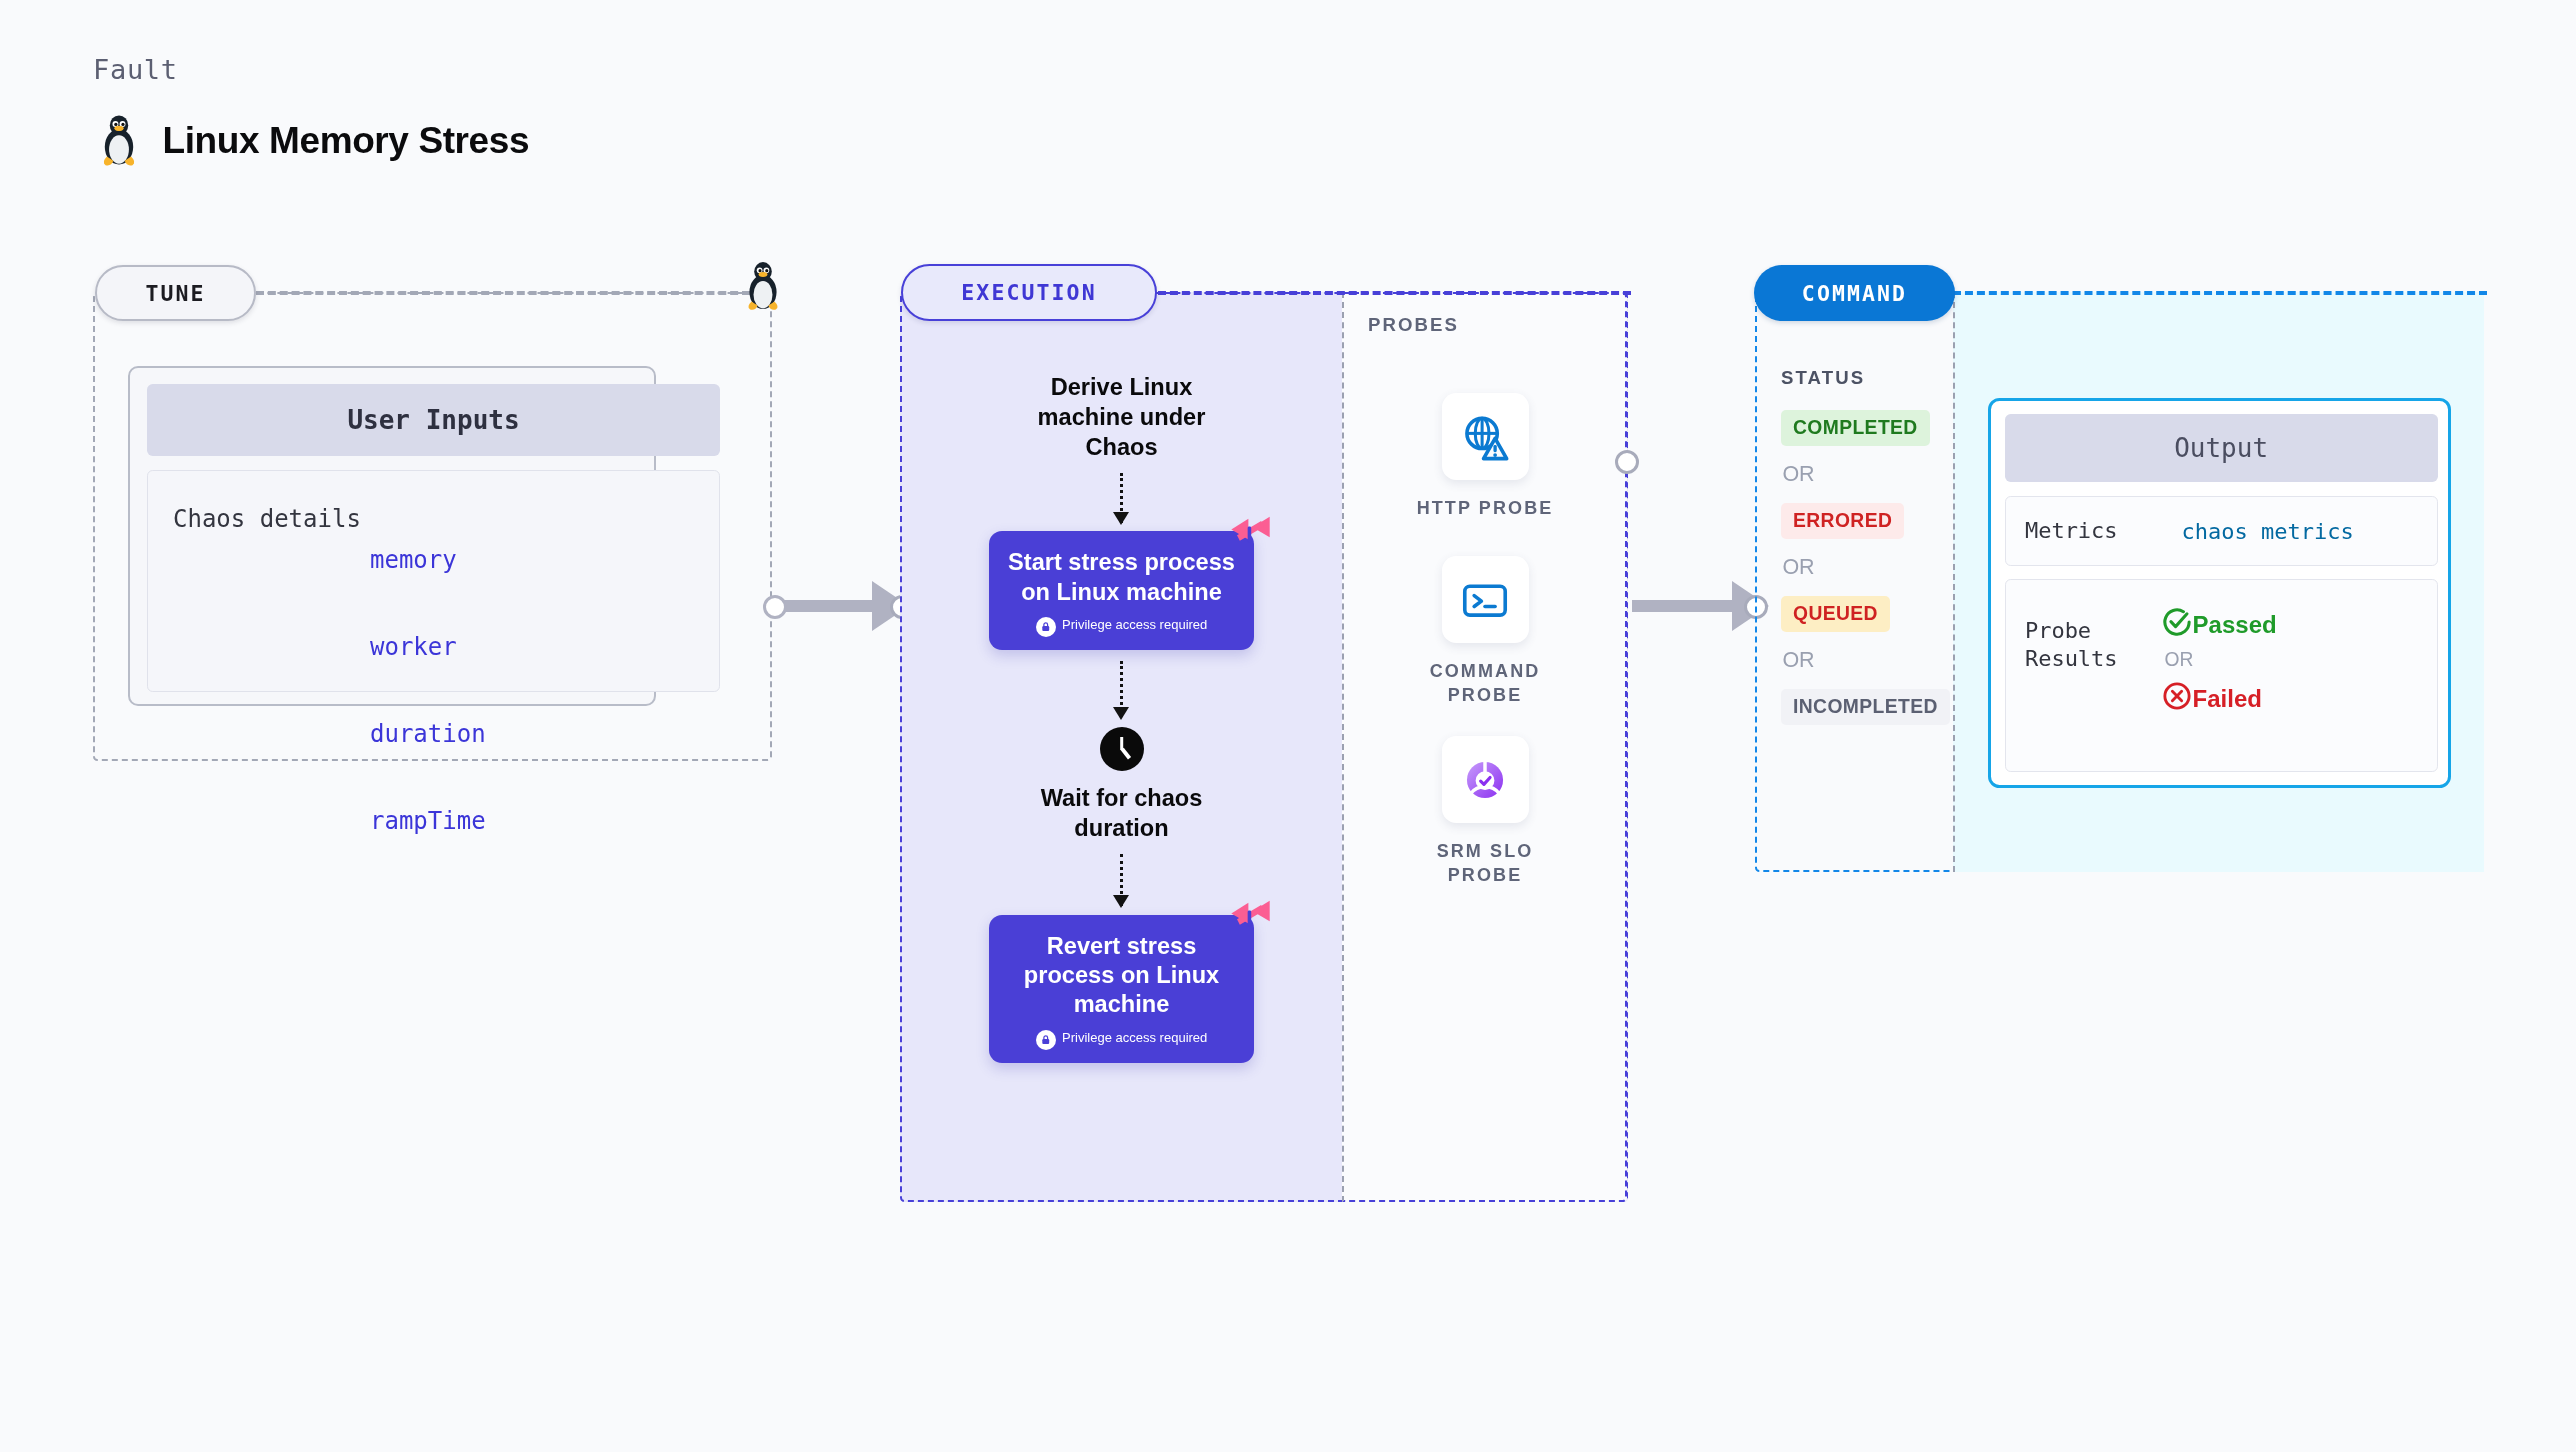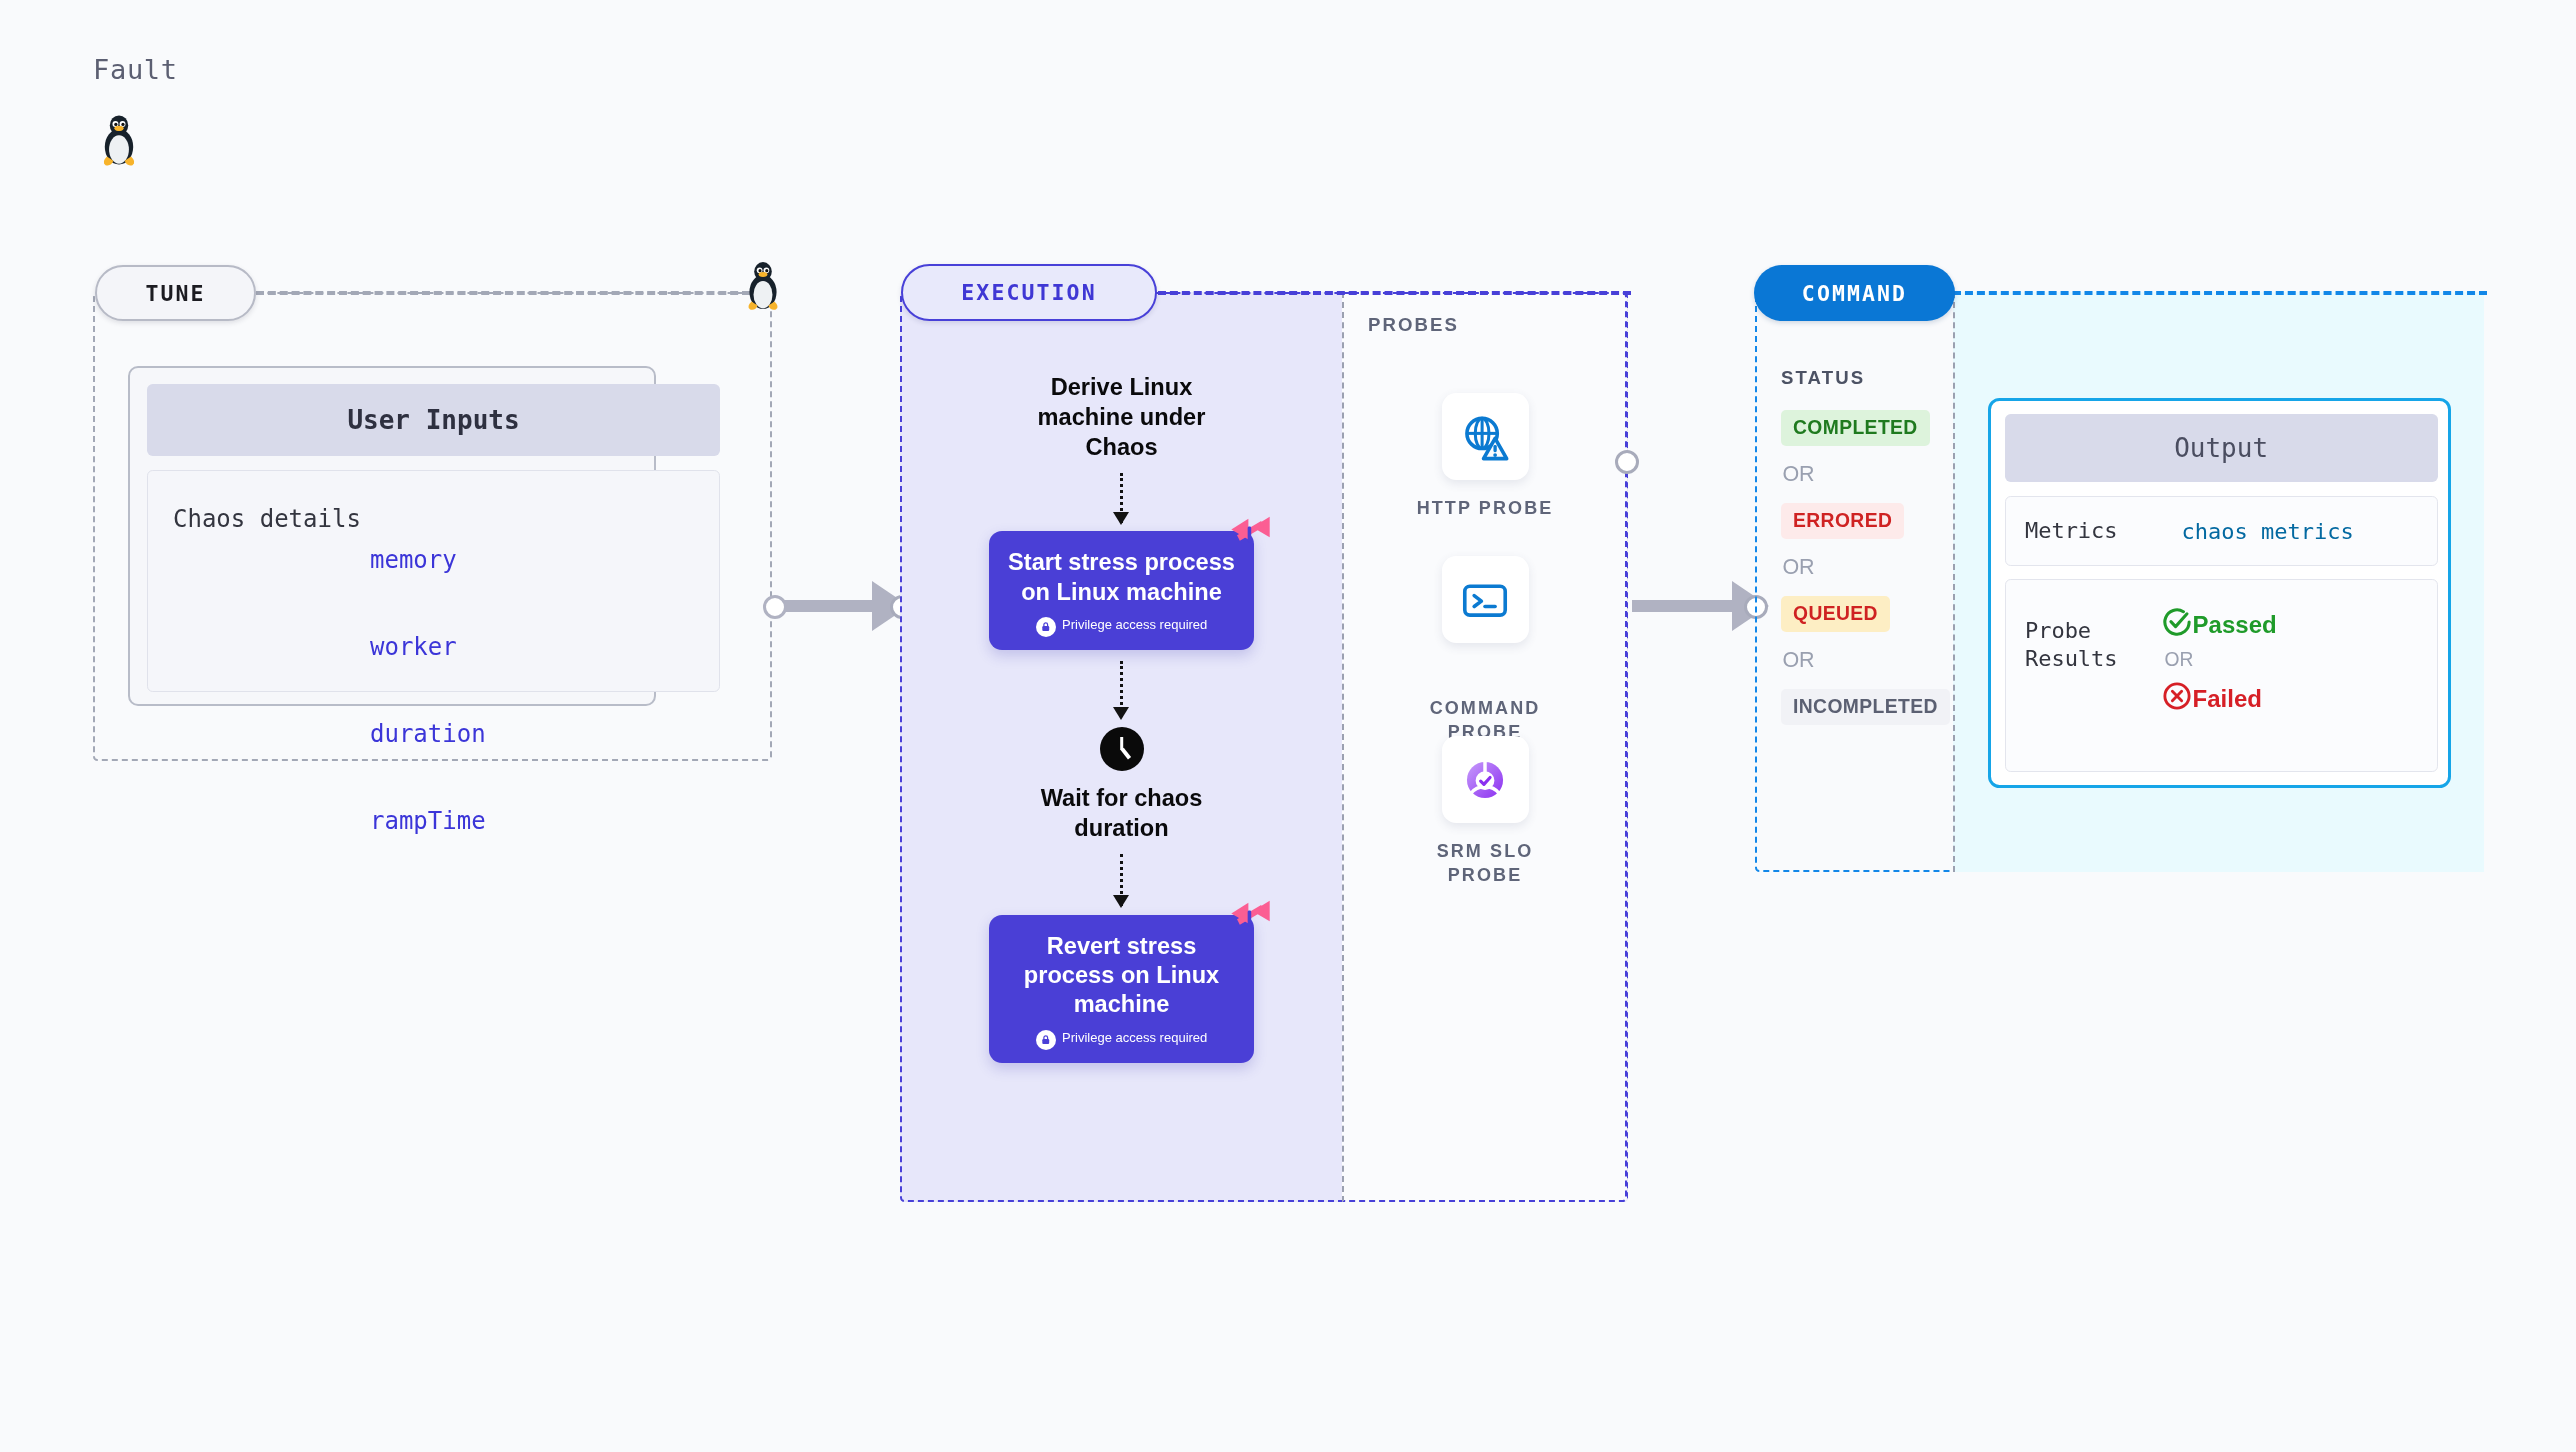--- a/index.html
+++ b/index.html
@@ -282,20 +282,21 @@
         <circle cx="26" cy="12" r="4.2" fill="#fff"></circle>
           <circle cx="36" cy="12" r="4.2" fill="#fff"></circle>
         <circle cx="26.6" cy="12.6" r="2.3" fill="#111"></circle>
           <circle cx="36.6" cy="12.6" r="2.3" fill="#111"></circle>
         <path d="M25 19 Q31 25 37 19 Q31 22 25 19Z" fill="#f5b820"></path>
         <ellipse cx="31" cy="18.2" rx="6.5" ry="3.6" fill="#f7b32b"></ellipse>
         <path d="M14 58 Q6 66 12 70 Q20 72 23 64 Z" fill="#f7b32b"></path>
         <path d="M48 58 Q56 66 50 70 Q42 72 39 64 Z" fill="#f7b32b"></path>
       </svg>
     </span>
+    <span id="hdr-title">Linux Memory Stress</span>
   </div>
 
   <div id="region-tune" class="region"></div>
   <div id="tune-dash"></div>
   <div class="pill" id="pill-tune">TUNE</div>
 
   <div style="position:absolute;left:742px;top:262px;">
     <svg class="tux" width="42" height="49" viewBox="0 0 62 72">
       <ellipse cx="31" cy="14" rx="13" ry="14" fill="#17212b"></ellipse>
       <ellipse cx="31" cy="44" rx="20" ry="25" fill="#17212b"></ellipse>
@@ -401,21 +402,21 @@
         <line x1="11" y1="31" x2="53" y2="31" stroke="#0b7ad1" stroke-width="4.2"></line>
         <line x1="32" y1="10" x2="32" y2="52" stroke="#0b7ad1" stroke-width="4.2"></line>
         <path d="M50 38 L66 66 H34 Z" fill="#fafbfd" stroke="#0b7ad1" stroke-width="5" stroke-linejoin="round"></path>
         <rect x="47.7" y="47" width="4.6" height="10" rx="2" fill="#0b7ad1"></rect>
         <circle cx="50" cy="61" r="2.6" fill="#0b7ad1"></circle>
       </svg>
     </div>
     <div class="probe-name">HTTP PROBE</div>
   </div>
 
-  <div class="probe-item" style="top:556px;gap:37px;">
+  <div class="probe-item" style="top:556px;">
     <div class="probe-tile">
       <svg width="52" height="52" viewBox="0 0 72 72">
         <rect x="8" y="17" width="56" height="40" rx="7" fill="none" stroke="#0b7ad1" stroke-width="5"></rect>
         <path d="M21 30 L31 37.5 L21 45" fill="none" stroke="#0b7ad1" stroke-width="5" stroke-linecap="round" stroke-linejoin="round"></path>
         <line x1="36" y1="45" x2="50" y2="45" stroke="#0b7ad1" stroke-width="5" stroke-linecap="round"></line>
       </svg>
     </div>
     <div class="probe-name">COMMAND PROBE</div>
   </div>
 

